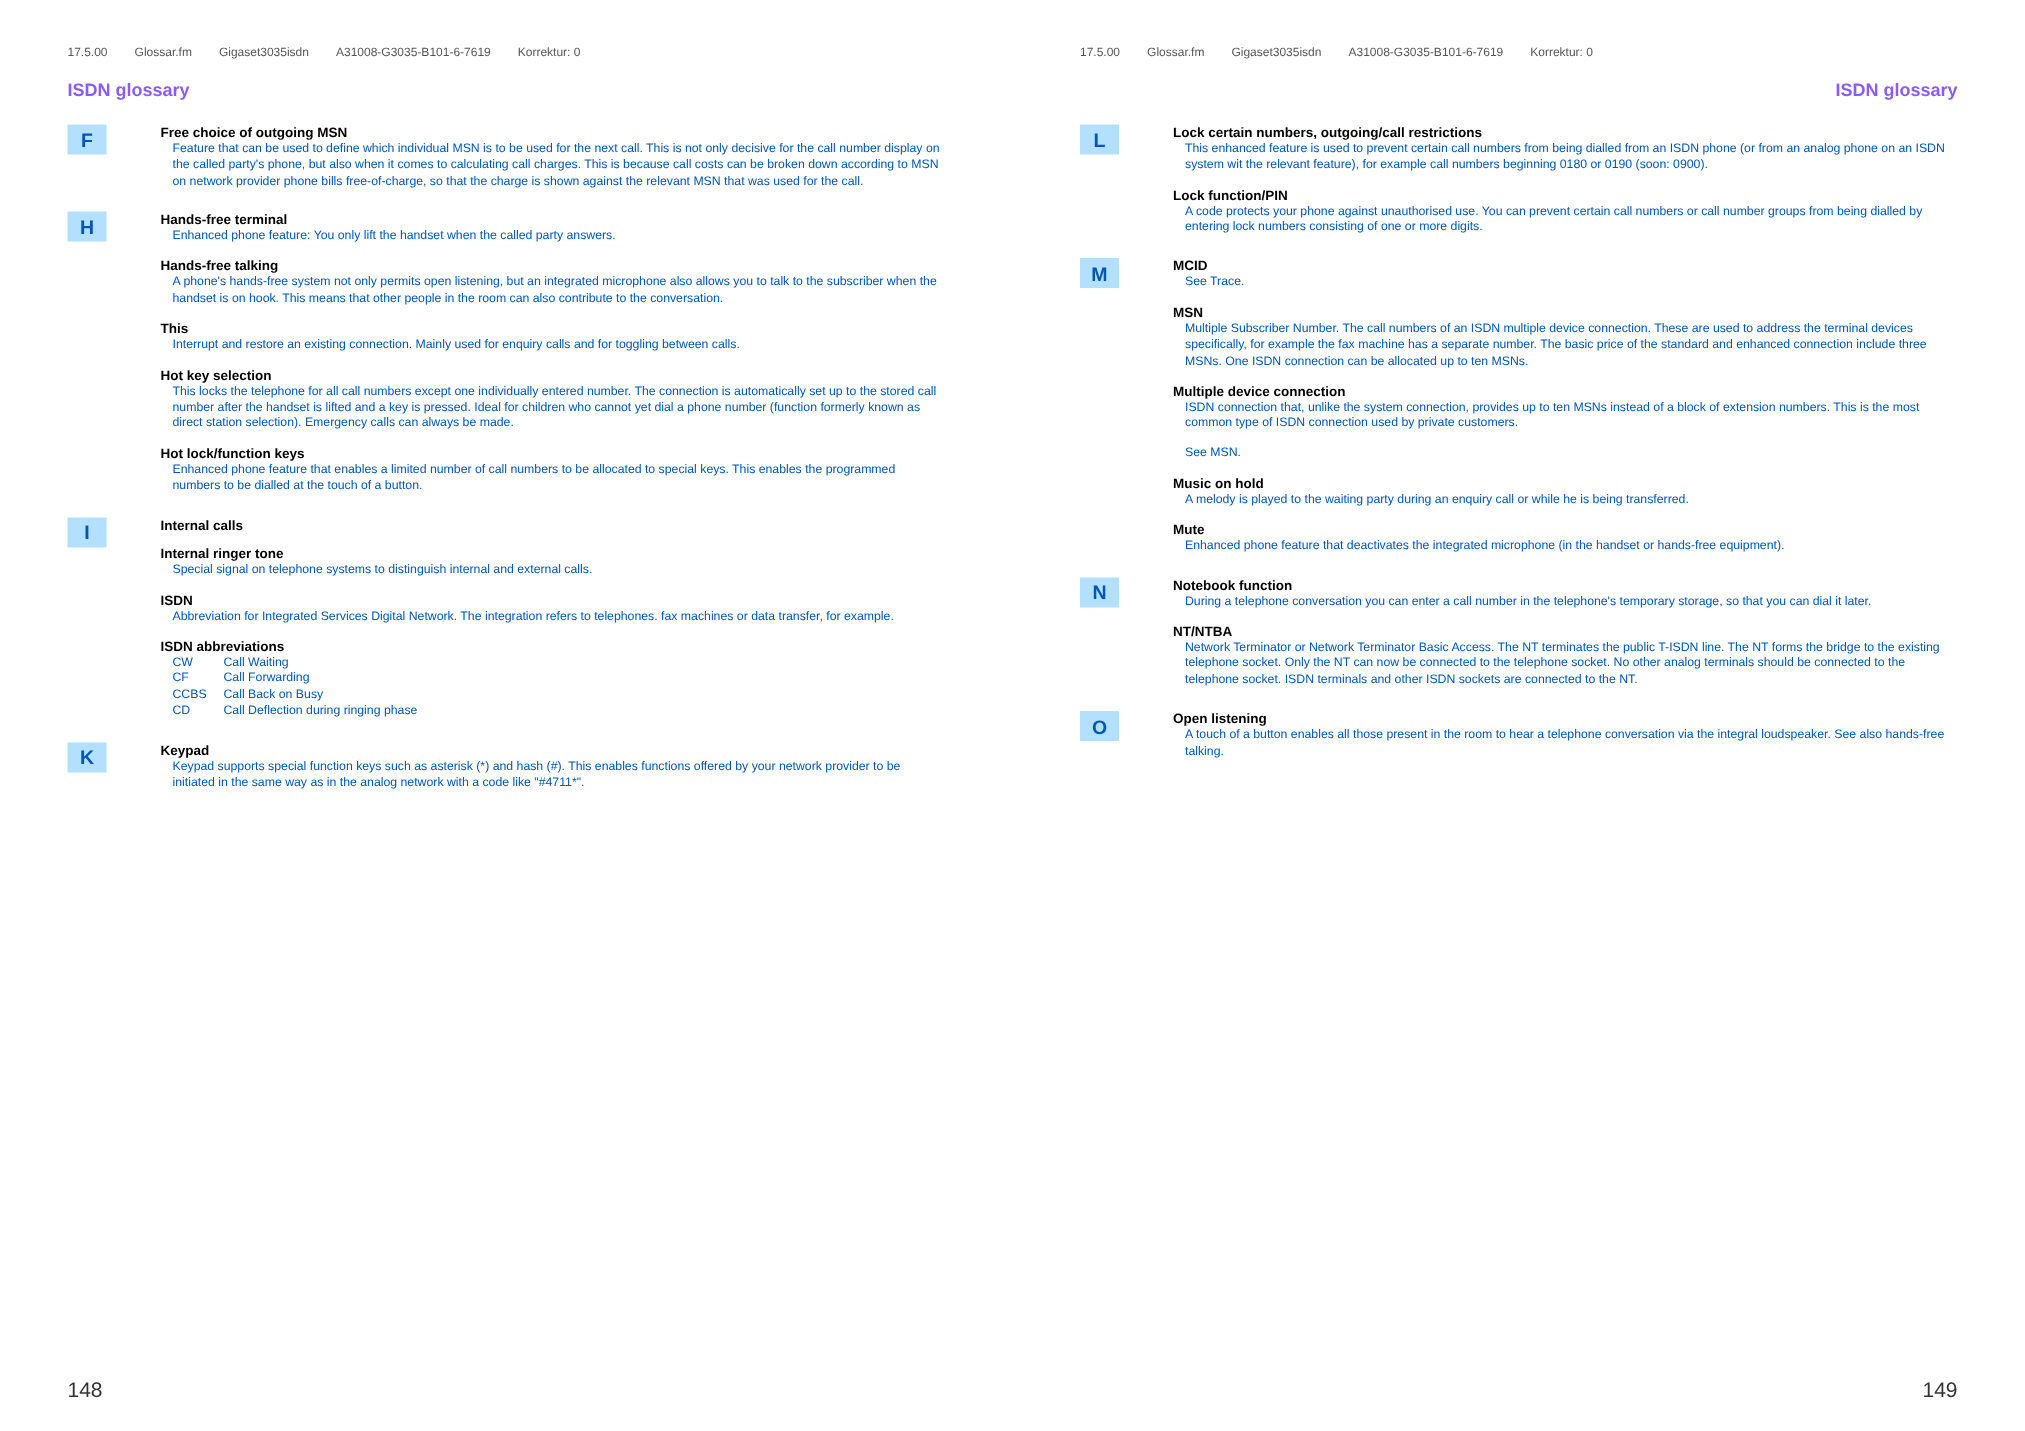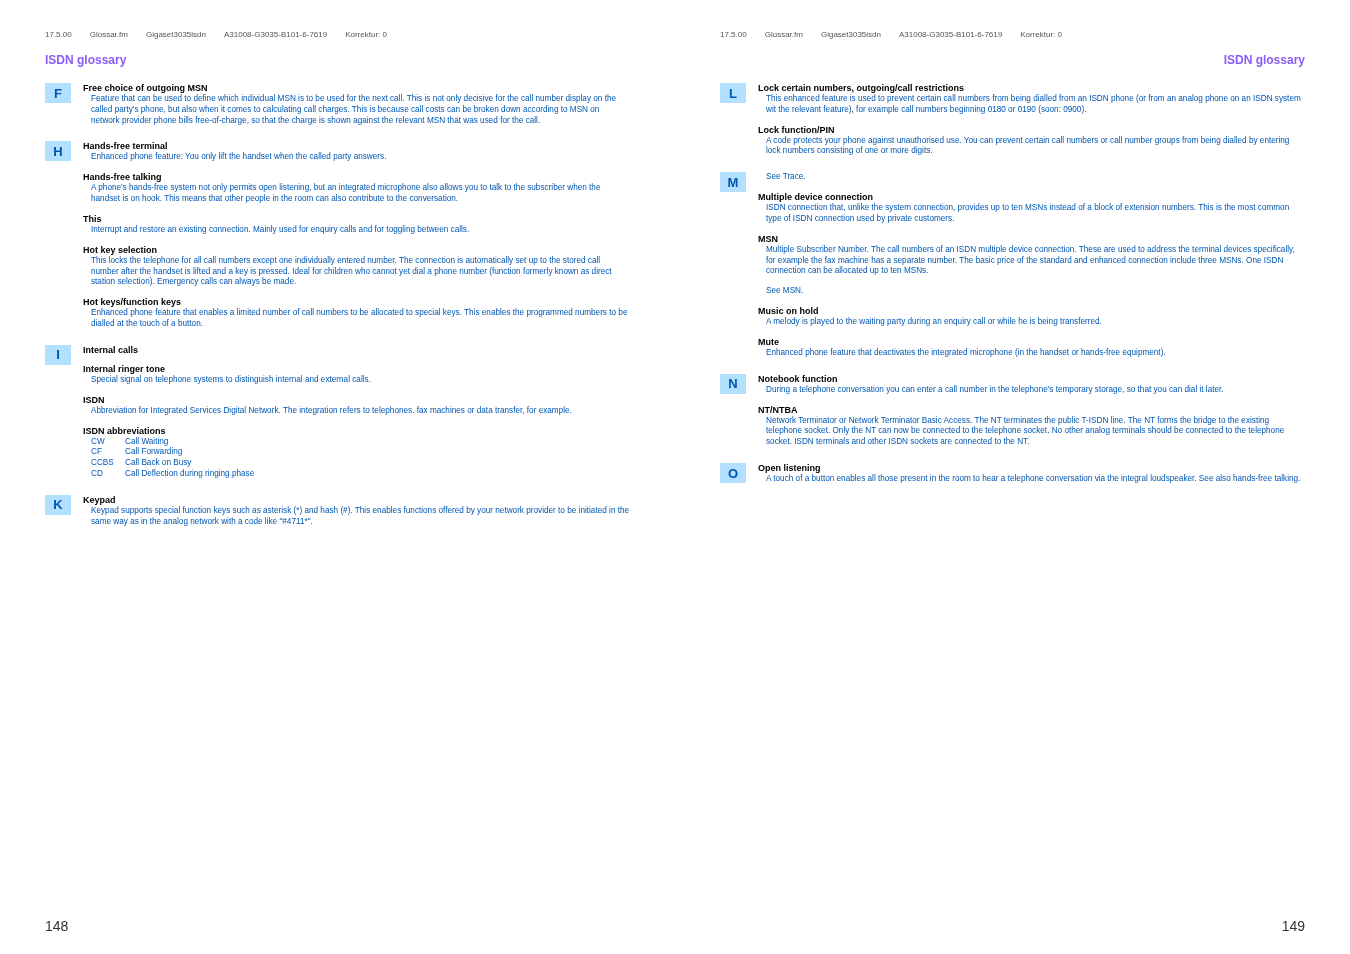--- a/index.html
+++ b/index.html
@@ -54,20 +54,21 @@
     display: flex;
     align-items: center;
     justify-content: center;
   }
   .entries {
     flex: 1;
     padding-left: 4px;
   }
   .entry {
     margin-bottom: 9px;
+    margin-left: 24px;
   }
   .entry-title {
     font-size: 9px;
     font-weight: bold;
     color: #000;
     margin-bottom: 1px;
   }
   .entry-body {
     font-size: 8.2px;
     line-height: 1.32;
@@ -130,21 +131,21 @@
           </div>
           <div class="entry">
             <div class="entry-title">This</div>
             <div class="entry-body">Interrupt and restore an existing connection. Mainly used for enquiry calls and for toggling between calls.</div>
           </div>
           <div class="entry">
             <div class="entry-title">Hot key selection</div>
             <div class="entry-body">This locks the telephone for all call numbers except one individually entered number. The connection is automatically set up to the stored call number after the handset is lifted and a key is pressed. Ideal for children who cannot yet dial a phone number (function formerly known as direct station selection). Emergency calls can always be made.</div>
           </div>
           <div class="entry">
-            <div class="entry-title">Hot keys/function keys</div>
+            <div class="entry-title">Hot lock/function keys</div>
             <div class="entry-body">Enhanced phone feature that enables a limited number of call numbers to be allocated to special keys. This enables the programmed numbers to be dialled at the touch of a button.</div>
           </div>
         </div>
       </div>
       <div class="section">
         <div class="letter-col">
           <div class="letter-badge">I</div>
         </div>
         <div class="entries">
           <div class="entry">
@@ -220,29 +221,30 @@
             <div class="entry-body">A code protects your phone against unauthorised use. You can prevent certain call numbers or call number groups from being dialled by entering lock numbers consisting of one or more digits.</div>
           </div>
         </div>
       </div>
       <div class="section">
         <div class="letter-col">
           <div class="letter-badge">M</div>
         </div>
         <div class="entries">
           <div class="entry">
+            <div class="entry-title">MCID</div>
             <div class="entry-body">See Trace.</div>
+          </div>
+          <div class="entry">
+            <div class="entry-title">MSN</div>
+            <div class="entry-body">Multiple Subscriber Number. The call numbers of an ISDN multiple device connection. These are used to address the terminal devices specifically, for example the fax machine has a separate number. The basic price of the standard and enhanced connection include three MSNs. One ISDN connection can be allocated up to ten MSNs.</div>
           </div>
           <div class="entry">
             <div class="entry-title">Multiple device connection</div>
             <div class="entry-body">ISDN connection that, unlike the system connection, provides up to ten MSNs instead of a block of extension numbers. This is the most common type of ISDN connection used by private customers.</div>
-          </div>
-          <div class="entry">
-            <div class="entry-title">MSN</div>
-            <div class="entry-body">Multiple Subscriber Number. The call numbers of an ISDN multiple device connection. These are used to address the terminal devices specifically, for example the fax machine has a separate number. The basic price of the standard and enhanced connection include three MSNs. One ISDN connection can be allocated up to ten MSNs.</div>
           </div>
           <div class="entry">
             <div class="entry-body">See MSN.</div>
           </div>
           <div class="entry">
             <div class="entry-title">Music on hold</div>
             <div class="entry-body">A melody is played to the waiting party during an enquiry call or while he is being transferred.</div>
           </div>
           <div class="entry">
             <div class="entry-title">Mute</div>

